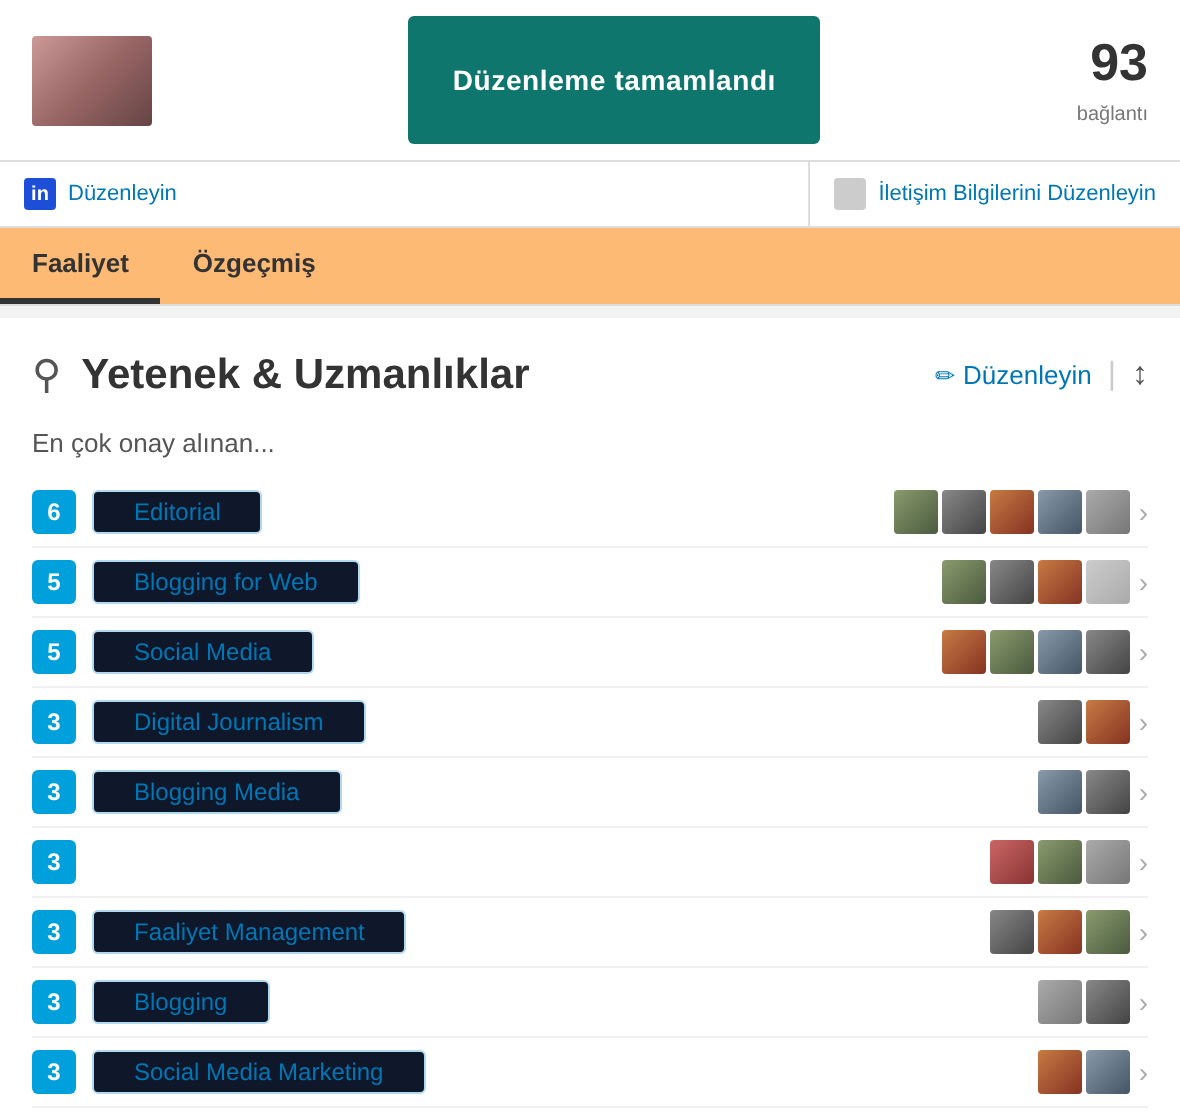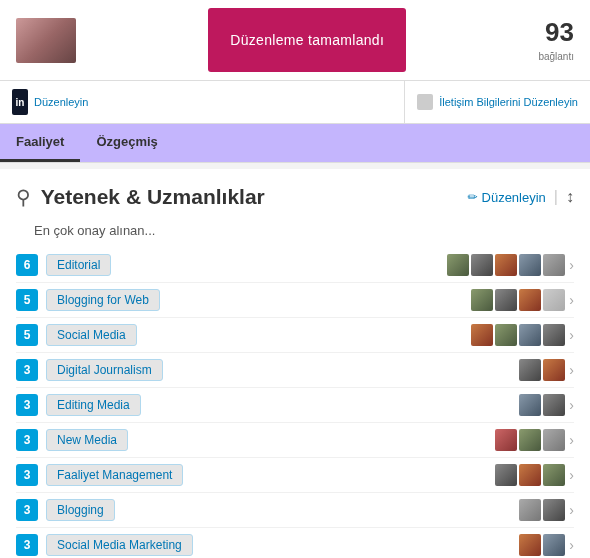--- a/index.html
+++ b/index.html
@@ -22,26 +22,26 @@
       padding: 8px 16px;
       border-bottom: 1px solid #ddd;
     }
     .profile-thumb {
       width: 60px;
       height: 45px;
       background: linear-gradient(135deg, #c99, #966, #644);
       border-radius: 2px;
     }
     .edit-done-btn {
-      background: #be185d;
+      background: #0f766e;
       color: #fff;
       border: none;
       padding: 24px 22px;
       font-size: 14px;
-      font-weight: normal;
+      font-weight: bold;
       border-radius: 3px;
       cursor: pointer;
       letter-spacing: 0.3px;
     }
     .connections-count {
       text-align: right;
       line-height: 1.2;
     }
     .connections-number {
       font-size: 26px;
@@ -66,22 +66,22 @@
       padding: 8px 12px;
       gap: 6px;
       flex: 1;
     }
     .url-section + .url-section {
       border-left: 1px solid #ddd;
       flex: 0 0 auto;
     }
     .linkedin-icon {
       width: 16px;
-      height: 26px;
-      background: #0f172a;
+      height: 16px;
+      background: #1d4ed8;
       border-radius: 2px;
       display: flex;
       align-items: center;
       justify-content: center;
       color: #fff;
       font-size: 10px;
       font-weight: bold;
       flex-shrink: 0;
     }
     .url-text {
@@ -97,21 +97,21 @@
     .contact-icon {
       width: 16px;
       height: 16px;
       background: #ccc;
       border-radius: 2px;
       flex-shrink: 0;
     }
 
     
     .tabs {
-      background: #c4b5fd;
+      background: #fdba74;
       display: flex;
       border-bottom: 1px solid #ddd;
     }
     .tab {
       padding: 10px 16px;
       font-size: 13px;
       font-weight: bold;
       color: #333;
       cursor: pointer;
       border-bottom: 3px solid transparent;
@@ -173,21 +173,20 @@
     .divider-v {
       color: #ccc;
       font-size: 16px;
     }
 
     
     .endorsements-label {
       font-size: 13px;
       color: #555;
       margin-bottom: 10px;
-      margin-left: 18px;
     }
 
     
     .skill-row {
       display: flex;
       align-items: center;
       justify-content: space-between;
       padding: 6px 0;
       border-bottom: 1px solid #f0f0f0;
     }
@@ -203,25 +202,25 @@
       font-weight: bold;
       width: 22px;
       height: 22px;
       border-radius: 3px;
       display: flex;
       align-items: center;
       justify-content: center;
       flex-shrink: 0;
     }
     .skill-tag {
-      background: #e5e5e5;
+      background: #0f172a;
       color: #0077b5;
       border: 1px solid #b0d8ee;
       border-radius: 3px;
-      padding: 3px 10px;
+      padding: 3px 20px;
       font-size: 12px;
       cursor: pointer;
     }
     .skill-right {
       display: flex;
       align-items: center;
       gap: 4px;
     }
     .endorser-avatars {
       display: flex;
@@ -347,34 +346,33 @@
           <div class="endorser-avatars">
             <div class="avatar-thumb" style="background: linear-gradient(135deg, rgb(136, 136, 136), rgb(68, 68, 68)); width: 22px; height: 22px; border-radius: 2px; flex-shrink: 0;"></div>
             <div class="avatar-thumb" style="background: linear-gradient(135deg, rgb(200, 122, 68), rgb(133, 51, 34)); width: 22px; height: 22px; border-radius: 2px; flex-shrink: 0;"></div>
           </div>
           <span class="arrow-right">›</span>
         </div>
       </div>
       <div class="skill-row">
         <div class="skill-left">
           <div class="skill-count">3</div>
-          <span class="skill-tag">Editing Media</span>
+          <span class="skill-tag">Blogging Media</span>
         </div>
         <div class="skill-right">
           <div class="endorser-avatars">
             <div class="avatar-thumb" style="background: linear-gradient(135deg, rgb(136, 153, 170), rgb(68, 85, 102)); width: 22px; height: 22px; border-radius: 2px; flex-shrink: 0;"></div>
             <div class="avatar-thumb" style="background: linear-gradient(135deg, rgb(136, 136, 136), rgb(68, 68, 68)); width: 22px; height: 22px; border-radius: 2px; flex-shrink: 0;"></div>
           </div>
           <span class="arrow-right">›</span>
         </div>
       </div>
       <div class="skill-row">
         <div class="skill-left">
           <div class="skill-count">3</div>
-          <span class="skill-tag">New Media</span>
         </div>
         <div class="skill-right">
           <div class="endorser-avatars">
             <div class="avatar-thumb" style="background: linear-gradient(135deg, rgb(204, 102, 102), rgb(136, 51, 51)); width: 22px; height: 22px; border-radius: 2px; flex-shrink: 0;"></div>
             <div class="avatar-thumb" style="background: linear-gradient(135deg, rgb(138, 155, 110), rgb(74, 90, 62)); width: 22px; height: 22px; border-radius: 2px; flex-shrink: 0;"></div>
             <div class="avatar-thumb" style="background: linear-gradient(135deg, rgb(170, 170, 170), rgb(119, 119, 119)); width: 22px; height: 22px; border-radius: 2px; flex-shrink: 0;"></div>
           </div>
           <span class="arrow-right">›</span>
         </div>
       </div>

